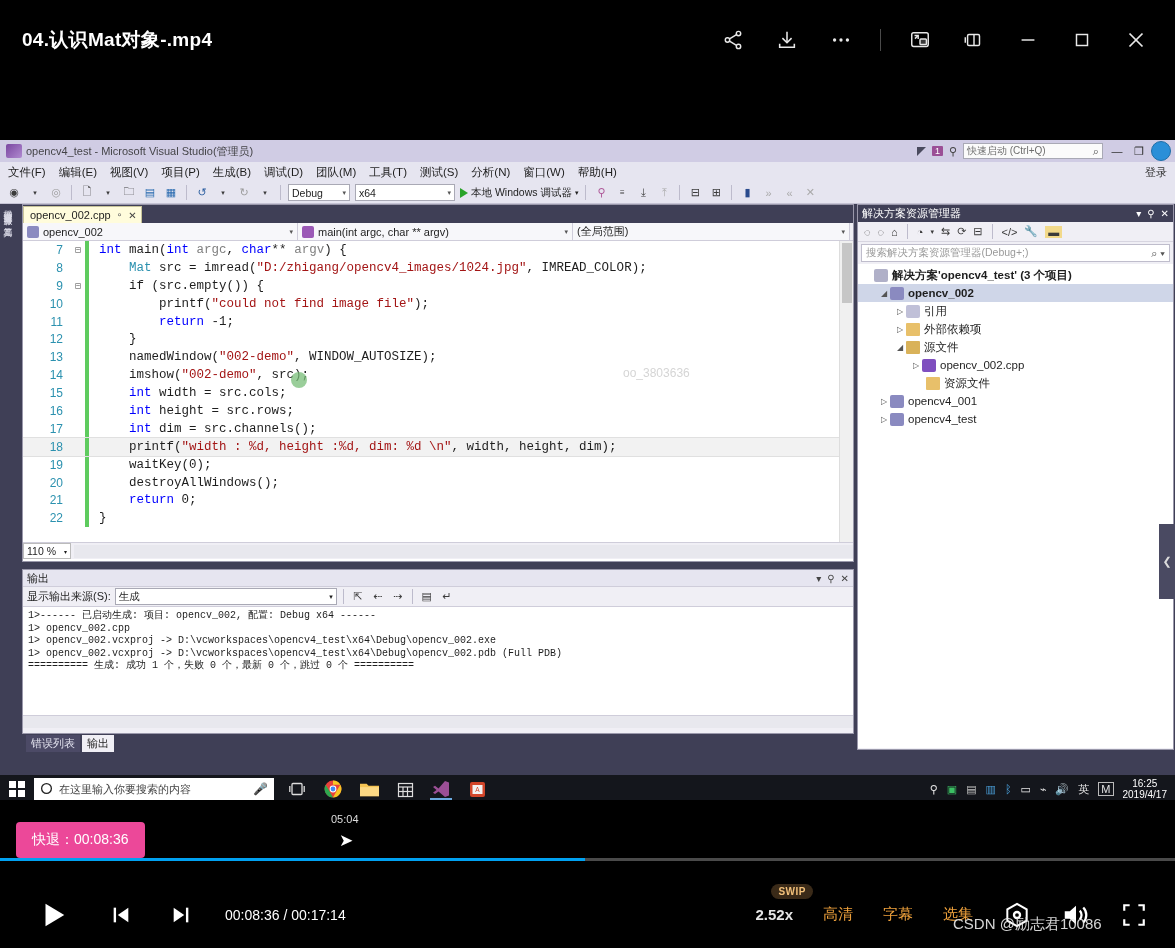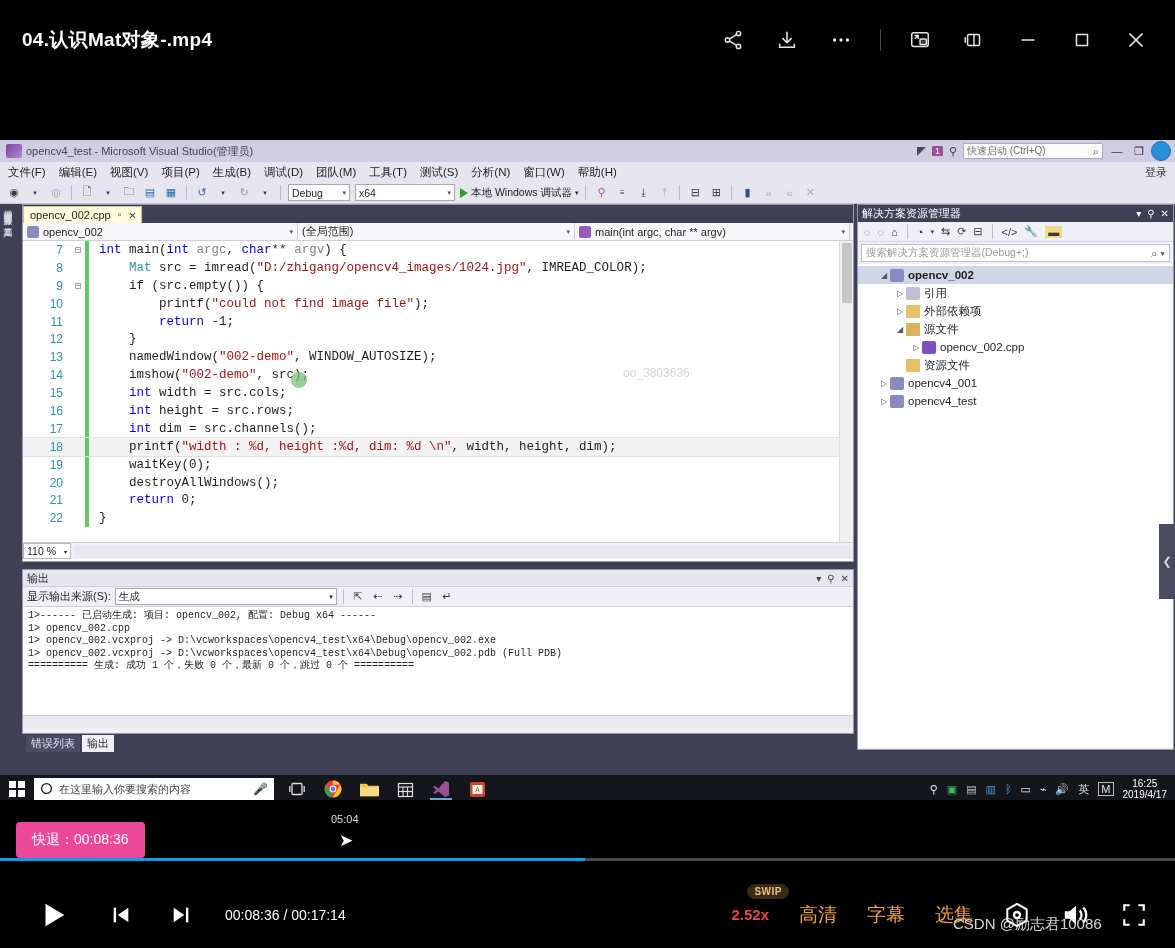--- a/index.html
+++ b/index.html
@@ -266,26 +266,26 @@
     position: absolute; left: 0; top: 78px; width: 1175px; height: 67px;
     display: flex; align-items: center;
   }
   .ctrl { display: flex; align-items: center; justify-content: center; cursor: pointer; color: #fff; }
   .play-btn { margin-left: 38px; }
   .prev-btn { margin-left: 42px; }
   .next-btn { margin-left: 38px; }
   .time-label { margin-left: 33px; color: #fff; font-size: 14px; }
   .right-ctrls { margin-left: auto; display: flex; align-items: center; gap: 30px; padding-right: 28px; }
   .speed-wrap { position: relative; }
-  .speed { color: #ef4444; font-size: 15px; font-weight: bold; }
+  .speed { color: #e5e5e5; font-size: 15px; font-weight: bold; }
   .swip-badge {
     position: absolute; left: 16px; top: -22px; background: #3a2a18; color: #f2c07a;
     font-size: 10px; font-weight: bold; padding: 2px 7px; border-radius: 9px; letter-spacing: .5px;
   }
-  .ctrl-text { color: #f0a23c; font-size: 19px; cursor: pointer; }
+  .ctrl-text { color: #f0a23c; font-size: 15px; cursor: pointer; }
   .watermark {
     position: absolute; left: 953px; top: 112px; color: #e8e8e8; font-size: 15px; opacity: .92;
     white-space: nowrap;
   }
 </style>
 </head>
 <body>
 
 <div class="player-topbar">
   <div class="video-title">04.认识Mat对象-.mp4</div>
@@ -443,27 +443,27 @@
           <span class="tab-pin">⚬</span>
           <span class="tab-close">✕</span>
         </div>
       </div>
       <div class="nav-bar">
         <div class="nav-combo nc1">
           <span class="nav-ico"></span>
           <span>opencv_002</span>
           <span class="arw">▾</span>
         </div>
-        <div class="nav-combo nc2">
-          <span>(全局范围)</span>
-          <span class="arw">▾</span>
-        </div>
         <div class="nav-combo nc3">
           <span class="nav-ico purple"></span>
           <span>main(int argc, char ** argv)</span>
+          <span class="arw">▾</span>
+        </div>
+        <div class="nav-combo nc2">
+          <span>(全局范围)</span>
           <span class="arw">▾</span>
         </div>
       </div>
       <div class="code-area">
         <div id="code-lines">
             <div class="code-line"><span class="ln">7</span><span class="fold">⊟</span><span class="chbar"></span><span class="code-txt"><span class="k">int</span> main(<span class="k">int</span> <span class="p">argc</span>, <span class="k">char</span>** <span class="p">argv</span>) {</span></div>
             <div class="code-line"><span class="ln">8</span><span class="fold"></span><span class="chbar"></span><span class="code-txt">    <span class="t">Mat</span> src = imread(<span class="s">"D:/zhigang/opencv4_images/1024.jpg"</span>, IMREAD_COLOR);</span></div>
             <div class="code-line"><span class="ln">9</span><span class="fold">⊟</span><span class="chbar"></span><span class="code-txt">    if (src.empty()) {</span></div>
             <div class="code-line"><span class="ln">10</span><span class="fold"></span><span class="chbar"></span><span class="code-txt">        printf(<span class="s">"could not find image file"</span>);</span></div>
             <div class="code-line"><span class="ln">11</span><span class="fold"></span><span class="chbar"></span><span class="code-txt">        <span class="k">return</span> -1;</span></div>
@@ -557,20 +557,25 @@
         <span>&lt;/&gt;</span>
         <span>🔧</span>
         <span style="background:#f2d98a;padding:0 3px;">▬</span>
       </div>
       <div class="se-search">
         <span>搜索解决方案资源管理器(Debug+;)</span>
         <span class="mag">⌕ ▾</span>
       </div>
       <div class="se-tree">
         <div id="tree-rows">
+            <div class="tr" style="padding-left: 4px;">
+              <span class="tw"></span>
+              <span class="ticon ic-sln"></span>
+              <span class="bold">解决方案'opencv4_test' (3 个项目)</span>
+            </div>
             <div class="tr selected" style="padding-left: 20px;">
               <span class="tw">◢</span>
               <span class="ticon ic-proj"></span>
               <span class="bold">opencv_002</span>
             </div>
             <div class="tr" style="padding-left: 36px;">
               <span class="tw">▷</span>
               <span class="ticon ic-ref"></span>
               <span class="">引用</span>
             </div>
@@ -582,21 +587,21 @@
             <div class="tr" style="padding-left: 36px;">
               <span class="tw">◢</span>
               <span class="ticon ic-folder2"></span>
               <span class="">源文件</span>
             </div>
             <div class="tr" style="padding-left: 52px;">
               <span class="tw">▷</span>
               <span class="ticon ic-cpp"></span>
               <span class="">opencv_002.cpp</span>
             </div>
-            <div class="tr" style="padding-left: 36px;">
+            <div class="tr" style="padding-left: 36px; margin-left: 20px;">
               <span class="tw"></span>
               <span class="ticon ic-folder"></span>
               <span class="">资源文件</span>
             </div>
             <div class="tr" style="padding-left: 20px;">
               <span class="tw">▷</span>
               <span class="ticon ic-proj"></span>
               <span class="">opencv4_001</span>
             </div>
             <div class="tr" style="padding-left: 20px;">

